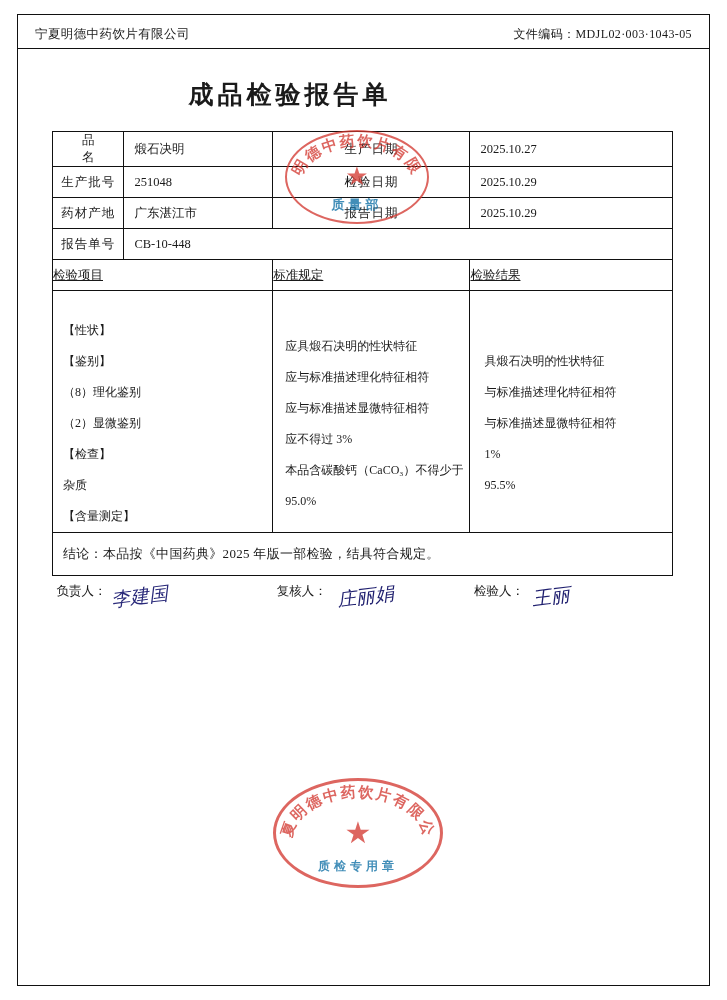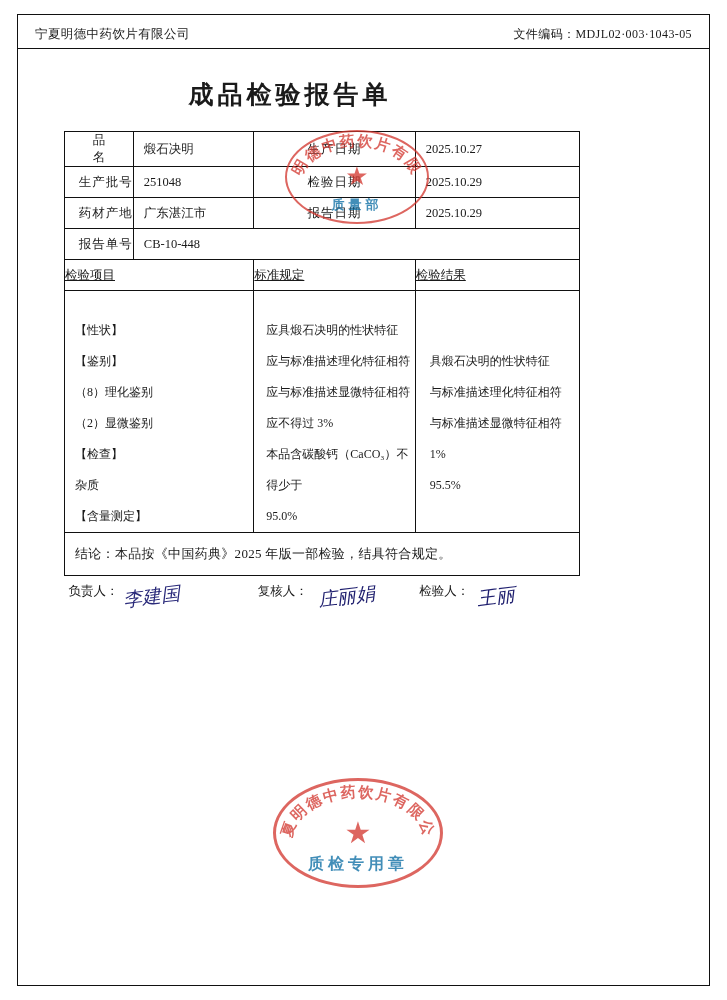--- a/index.html
+++ b/index.html
@@ -55,40 +55,40 @@
     width: 580px;
     text-align: center;
     font-size: 25px;
     font-weight: bold;
     letter-spacing: 4px;
     font-family: "Liberation Serif", "DejaVu Serif", serif;
   }
 
   table.doc {
     position: absolute;
-    left: 64px;
+    left: 52px;
     top: 131px;
-    width: 516px;
+    width: 621px;
     border-collapse: collapse;
     font-size: 12.5px;
   }
   table.doc td {
     border: 1px solid #111;
     padding: 0;
     vertical-align: middle;
     height: 30px;
   }
   .lbl {
     width: 72px;
     text-align: center;
     letter-spacing: 6px;
     padding-left: 6px !important;
     box-sizing: border-box;
   }
-  .lbl.tight { letter-spacing: 1px; padding-left: 0 !important; text-align: right; }
+  .lbl.tight { letter-spacing: 1px; padding-left: 0 !important; }
   .val {
     padding-left: 10px !important;
     width: 145px;
   }
   .lbl2 {
     width: 76px;
     text-align: center;
     letter-spacing: 1px;
   }
   .val2 {
@@ -211,21 +211,21 @@
   #seal-top .star { font-size: 26px; }
   #seal-top .bottomtxt { font-size: 13px; bottom: 8px; }
   #seal-bottom {
     left: 273px;
     top: 778px;
     width: 164px;
     height: 104px;
     border-width: 3px;
   }
   #seal-bottom .star { font-size: 30px; }
-  #seal-bottom .bottomtxt { font-size: 16px; bottom: 10px; }
+  #seal-bottom .bottomtxt { font-size: 12px; bottom: 10px; }
 </style>
 </head>
 <body>
 
 <div class="page">
   <div class="frame"></div>
 
   <div class="header">
     <span class="company">宁夏明德中药饮片有限公司</span>
     <span class="docno"><span>文件编码：</span><span>MDJL02·003·1043-05</span></span>

